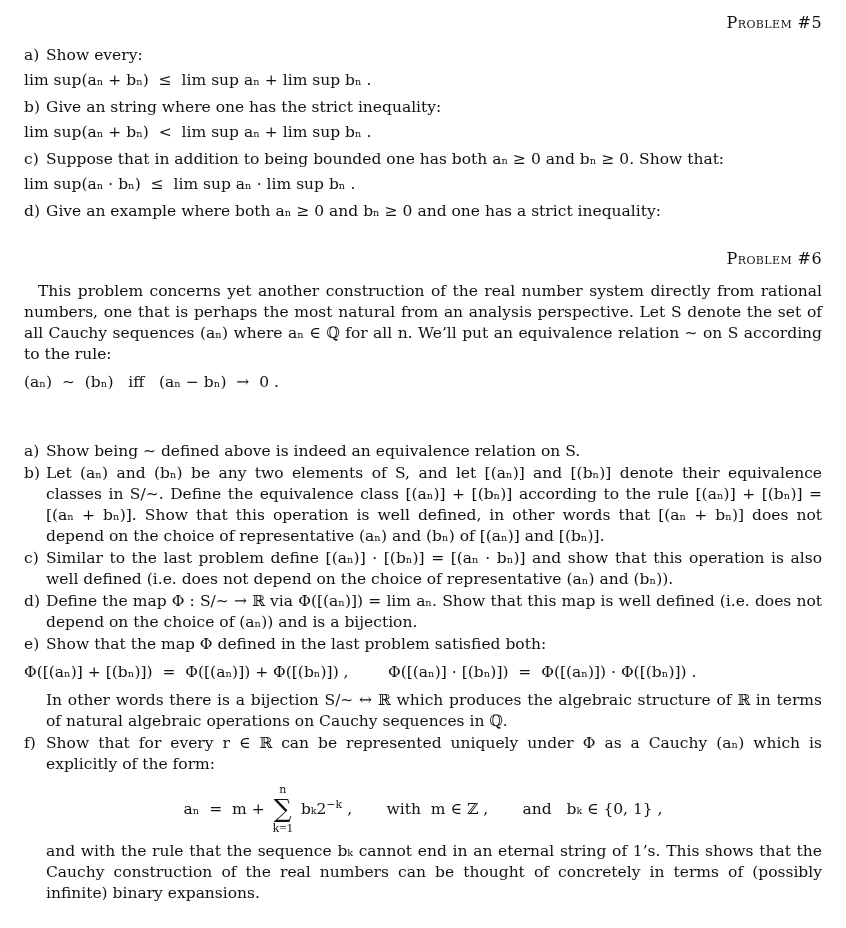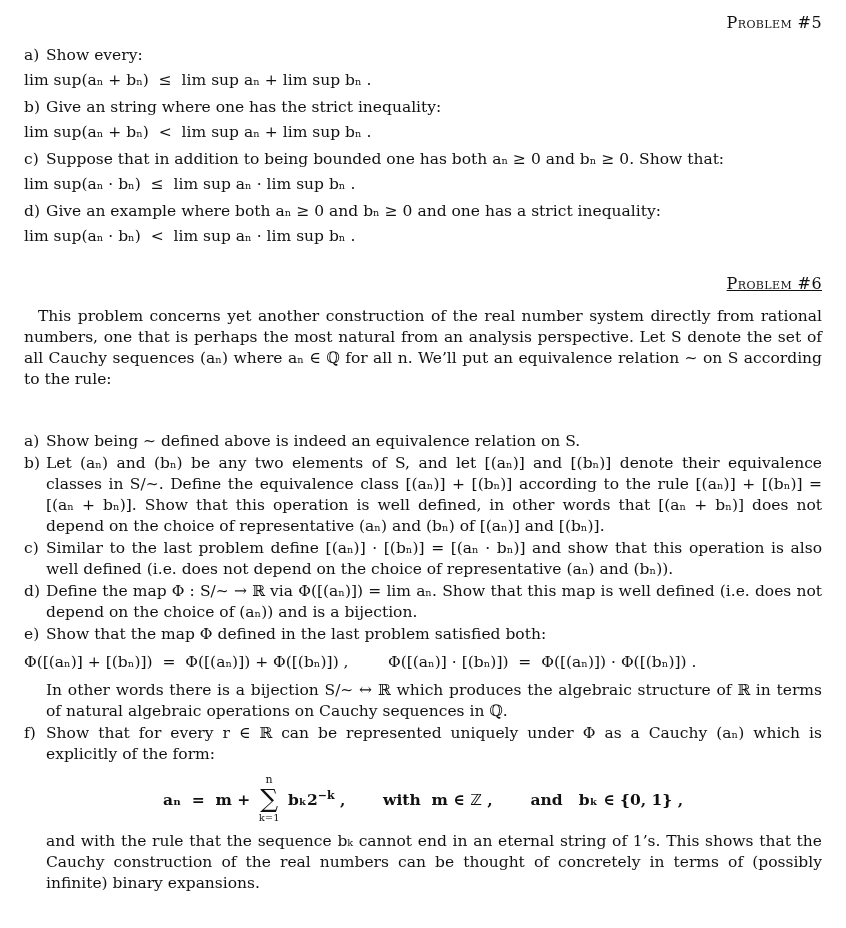--- a/index.html
+++ b/index.html
@@ -15,21 +15,21 @@
   .page { width: 846px; min-height: 928px; padding: 8px 24px 6px 24px; background: #ffffff; }
 
   .title {
     font-size: 16px;
     font-weight: normal;
     font-variant: small-caps;
     letter-spacing: 0.4px;
     text-align: right;
     margin: 4px 0 12px 0;
   }
-  .title6 { margin-top: 26px; text-decoration: underline; }
+  .title6 { margin-top: 26px; }
 
   .para { text-align: justify; }
   .indent { text-indent: 14px; }
 
   .item { display: flex; margin-top: 1px; }
   .item .label { flex: 0 0 22px; width: 22px; }
   .item .itext { flex: 1; text-align: justify; }
 
   .equation {
     text-align: left;
@@ -41,25 +41,25 @@
   .cont { margin-left: 22px; text-align: justify; }
 
   .big-gap { height: 40px; }
 
   .frow {
     display: flex;
     justify-content: center;
     align-items: center;
     margin: 9px 0 7px 0;
   }
-  .pre { white-space: pre; font-weight: bold; }
+  .pre { white-space: pre; }
   .sum { display: inline-flex; flex-direction: column; align-items: center; margin: 0 3px; }
   .sum-top { font-size: 11px; line-height: 12px; }
   .sum-sigma { font-size: 25px; line-height: 26px; }
-  .sum-bottom { font-size: 10px; line-height: 12px; }
+  .sum-bottom { font-size: 13px; line-height: 12px; font-family: Liberation Serif, serif; }
   sup { font-size: 11px; line-height: 0; }
 </style>
 </head>
 <body>
 
 <div class="page">
 
   <div class="title">Problem #5</div>
 
 
@@ -78,26 +78,26 @@
   <div class="item">
     <span class="label">c)</span>
     <div class="itext">Suppose that in addition to being bounded one has both aₙ ≥ 0 and bₙ ≥ 0. Show that:</div>
   </div>
   <div class="equation">lim sup(aₙ · bₙ)  ≤  lim sup aₙ · lim sup bₙ .</div>
 
   <div class="item">
     <span class="label">d)</span>
     <div class="itext">Give an example where both aₙ ≥ 0 and bₙ ≥ 0 and one has a strict inequality:</div>
   </div>
-  <div class="equation">lim sup(aₙ · bₙ)  &lt;  lim sup aₙ · lim sup bₙ .</div>
 
   <div class="title title6">Problem #6</div>
 
   <p class="para indent">This problem concerns yet another construction of the real number system directly from rational numbers, one that is perhaps the most natural from an analysis perspective. Let S denote the set of all Cauchy sequences (aₙ) where aₙ ∈ ℚ for all n. We’ll put an equivalence relation ∼ on S according to the rule:</p>
 
+  <div class="equation eq-wide">(aₙ)  ∼  (bₙ)   iff   (aₙ − bₙ)  →  0 .</div>
 
   <div class="big-gap"></div>
 
   <div class="item">
     <span class="label">a)</span>
     <div class="itext">Show being ∼ defined above is indeed an equivalence relation on S.</div>
   </div>
 
   <div class="item">
     <span class="label">b)</span>

